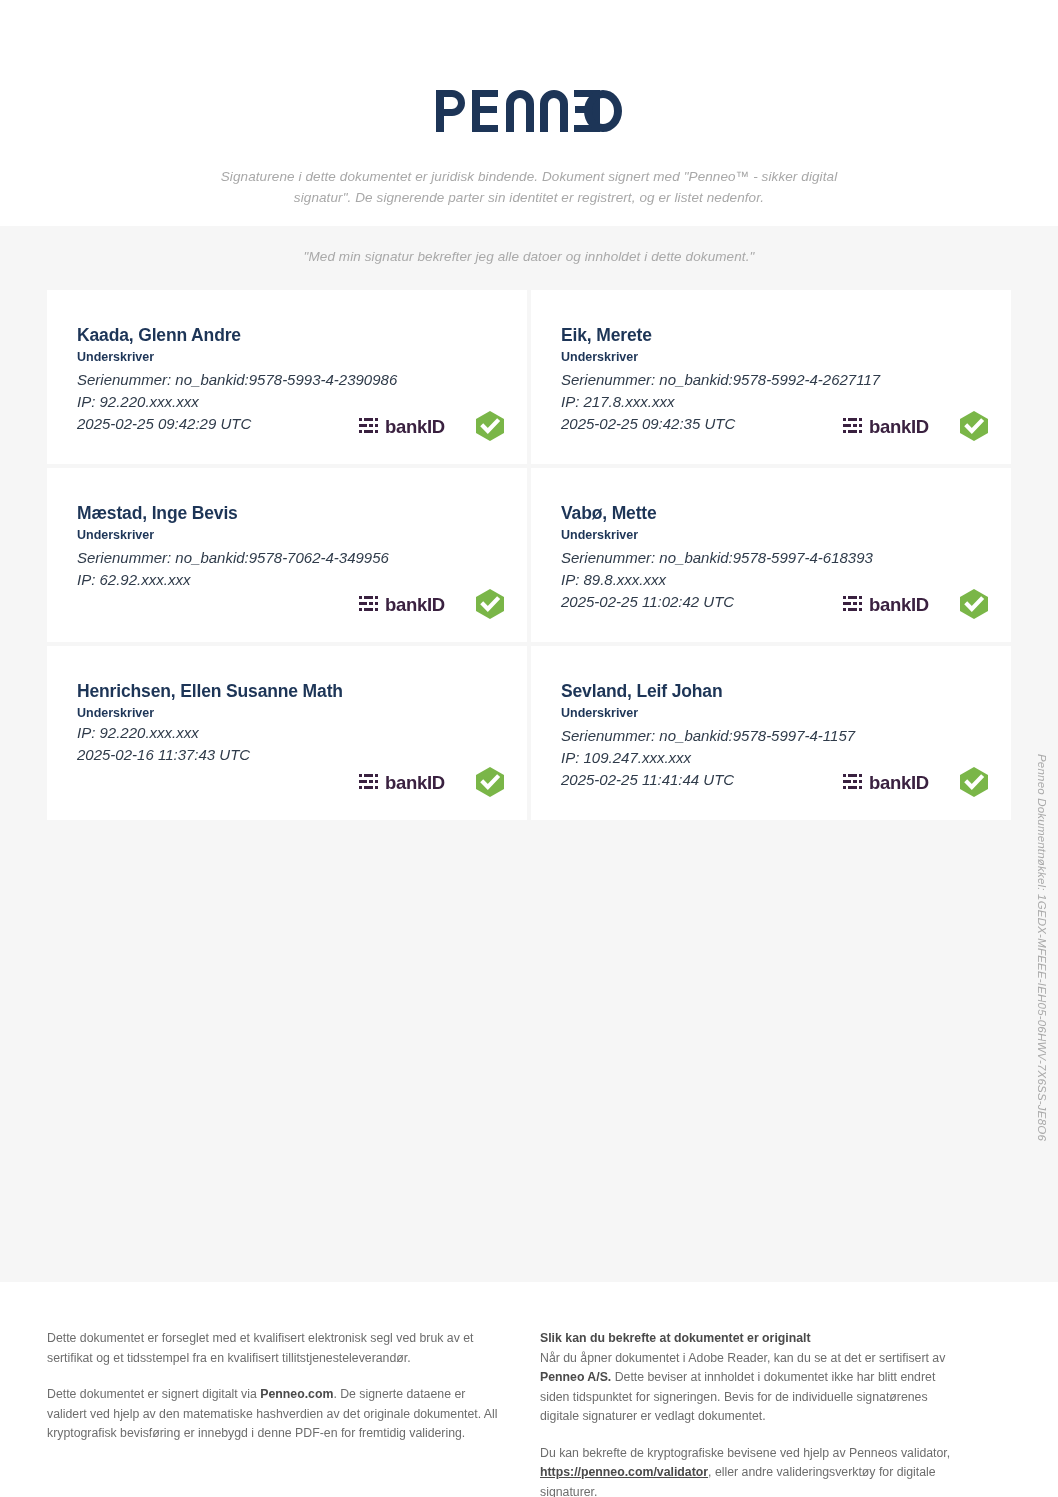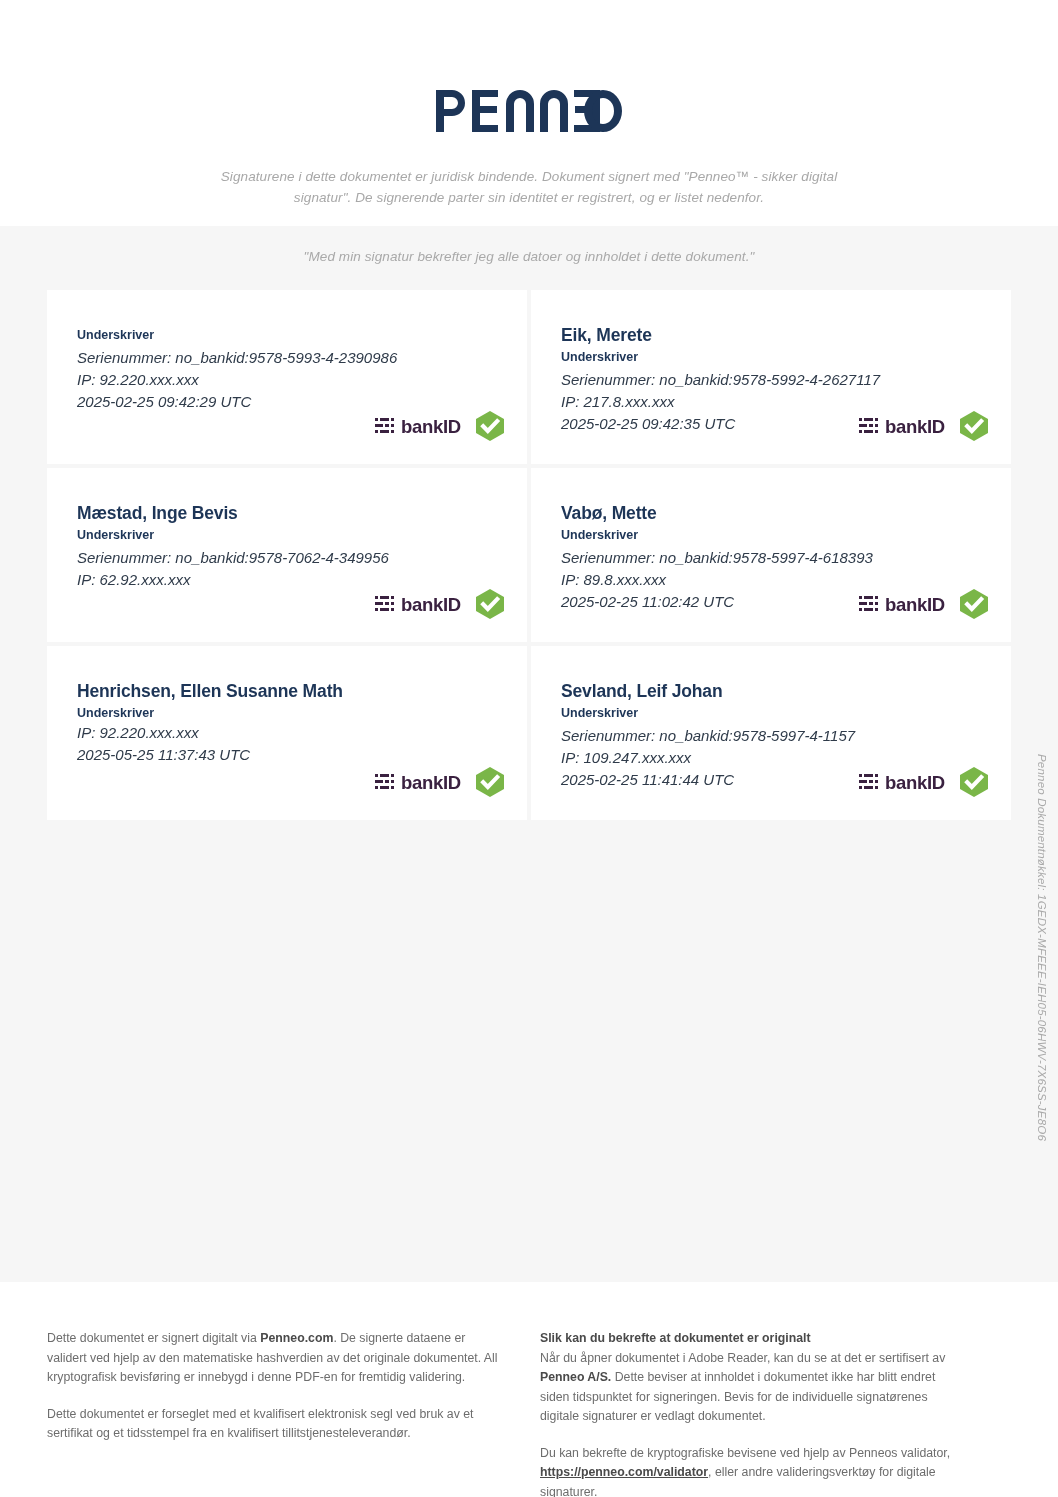--- a/index.html
+++ b/index.html
@@ -117,21 +117,21 @@
   }
 
   .signer-meta.first { margin-top: 3px; }
 
   .badge-row {
     position: absolute;
     right: 22px;
     bottom: 22px;
     display: flex;
     align-items: center;
-    gap: 4px;
+    gap: 20px;
   }
 
   .bankid-logo { display: block; }
   .check-badge { display: block; }
 
   
   .doc-key {
     position: absolute;
     top: 528px;
     right: 10px;
@@ -227,20 +227,21 @@
     <div class="header-sub">Signaturene i dette dokumentet er juridisk bindende. Dokument signert med "Penneo™ - sikker digital signatur". De signerende parter sin identitet er registrert, og er listet nedenfor.</div>
   </div>
 
   <div class="band">
 
     <div class="quote">"Med min signatur bekrefter jeg alle datoer og innholdet i dette dokument."</div>
 
     <div class="grid">
 
       <div class="card">
+        <div class="signer-name">Kaada, Glenn Andre</div>
         <div class="signer-role">Underskriver</div>
         <div class="signer-meta first">Serienummer: no_bankid:9578-5993-4-2390986</div>
         <div class="signer-meta">IP: 92.220.xxx.xxx</div>
         <div class="signer-meta">2025-02-25 09:42:29 UTC</div>
         <div class="badge-row">
           <svg class="bankid-logo" width="96" height="24" viewBox="0 0 96 24" aria-label="bankID">
             <g fill="#3a2140">
               <rect x="0" y="4" width="3" height="3"></rect>
                 <rect x="5" y="4" width="9" height="3"></rect>
               <rect x="16" y="4" width="3" height="3"></rect>
@@ -340,21 +341,21 @@
             <polygon points="15,1 29,9 29,23 15,31 1,23 1,9" fill="#7ab648"></polygon>
             <path d="M8.2 16.3 l4.6 4.6 l9.4 -9.8" stroke="#ffffff" stroke-width="4.2" fill="none" stroke-linecap="square" stroke-linejoin="miter"></path>
           </svg>
         </div>
       </div>
 
       <div class="card">
         <div class="signer-name">Henrichsen, Ellen Susanne Math</div>
         <div class="signer-role">Underskriver</div>
         <div class="signer-meta">IP: 92.220.xxx.xxx</div>
-        <div class="signer-meta">2025-05-25 11:37:43 UTC</div>
+        <div class="signer-meta">2025-02-16 11:37:43 UTC</div>
         <div class="badge-row">
           <svg class="bankid-logo" width="96" height="24" viewBox="0 0 96 24" aria-label="bankID">
             <g fill="#3a2140">
               <rect x="0" y="4" width="3" height="3"></rect>
                 <rect x="5" y="4" width="9" height="3"></rect>
               <rect x="16" y="4" width="3" height="3"></rect>
               <rect x="0" y="10" width="8" height="3"></rect>
                 <rect x="10" y="10" width="4" height="3"></rect>
               <rect x="16" y="10" width="3" height="3"></rect>
               <rect x="0" y="16" width="3" height="3"></rect>
@@ -400,22 +401,22 @@
 
     </div>
 
     <div class="doc-key">Penneo Dokumentnøkkel: 1GEDX-MFEEE-IEH05-06HWV-7X6SS-JE8O6</div>
   </div>
 
   <div class="footer">
     <div class="footer-cols">
 
       <div class="footer-col-left">
+        <div class="footer-p">Dette dokumentet er forseglet med et kvalifisert elektronisk segl ved bruk av et sertifikat og et tidsstempel fra en kvalifisert tillitstjenesteleverandør.</div>
         <div class="footer-p"><span>Dette dokumentet er signert digitalt via </span><span class="footer-strong">Penneo.com</span><span>. De signerte dataene er validert ved hjelp av den matematiske hashverdien av det originale dokumentet. All kryptografisk bevisføring er innebygd i denne PDF-en for fremtidig validering.</span></div>
-        <div class="footer-p">Dette dokumentet er forseglet med et kvalifisert elektronisk segl ved bruk av et sertifikat og et tidsstempel fra en kvalifisert tillitstjenesteleverandør.</div>
       </div>
 
       <div class="footer-col-right">
         <div class="footer-head">Slik kan du bekrefte at dokumentet er originalt</div>
         <div class="footer-p"><span>Når du åpner dokumentet i Adobe Reader, kan du se at det er sertifisert av </span><span class="footer-strong">Penneo A/S.</span><span> Dette beviser at innholdet i dokumentet ikke har blitt endret siden tidspunktet for signeringen. Bevis for de individuelle signatørenes digitale signaturer er vedlagt dokumentet.</span></div>
         <div class="footer-p"><span>Du kan bekrefte de kryptografiske bevisene ved hjelp av Penneos validator, </span><a class="footer-link" href="#">https://penneo.com/validator</a><span>, eller andre valideringsverktøy for digitale signaturer.</span></div>
       </div>
 
     </div>
   </div>

